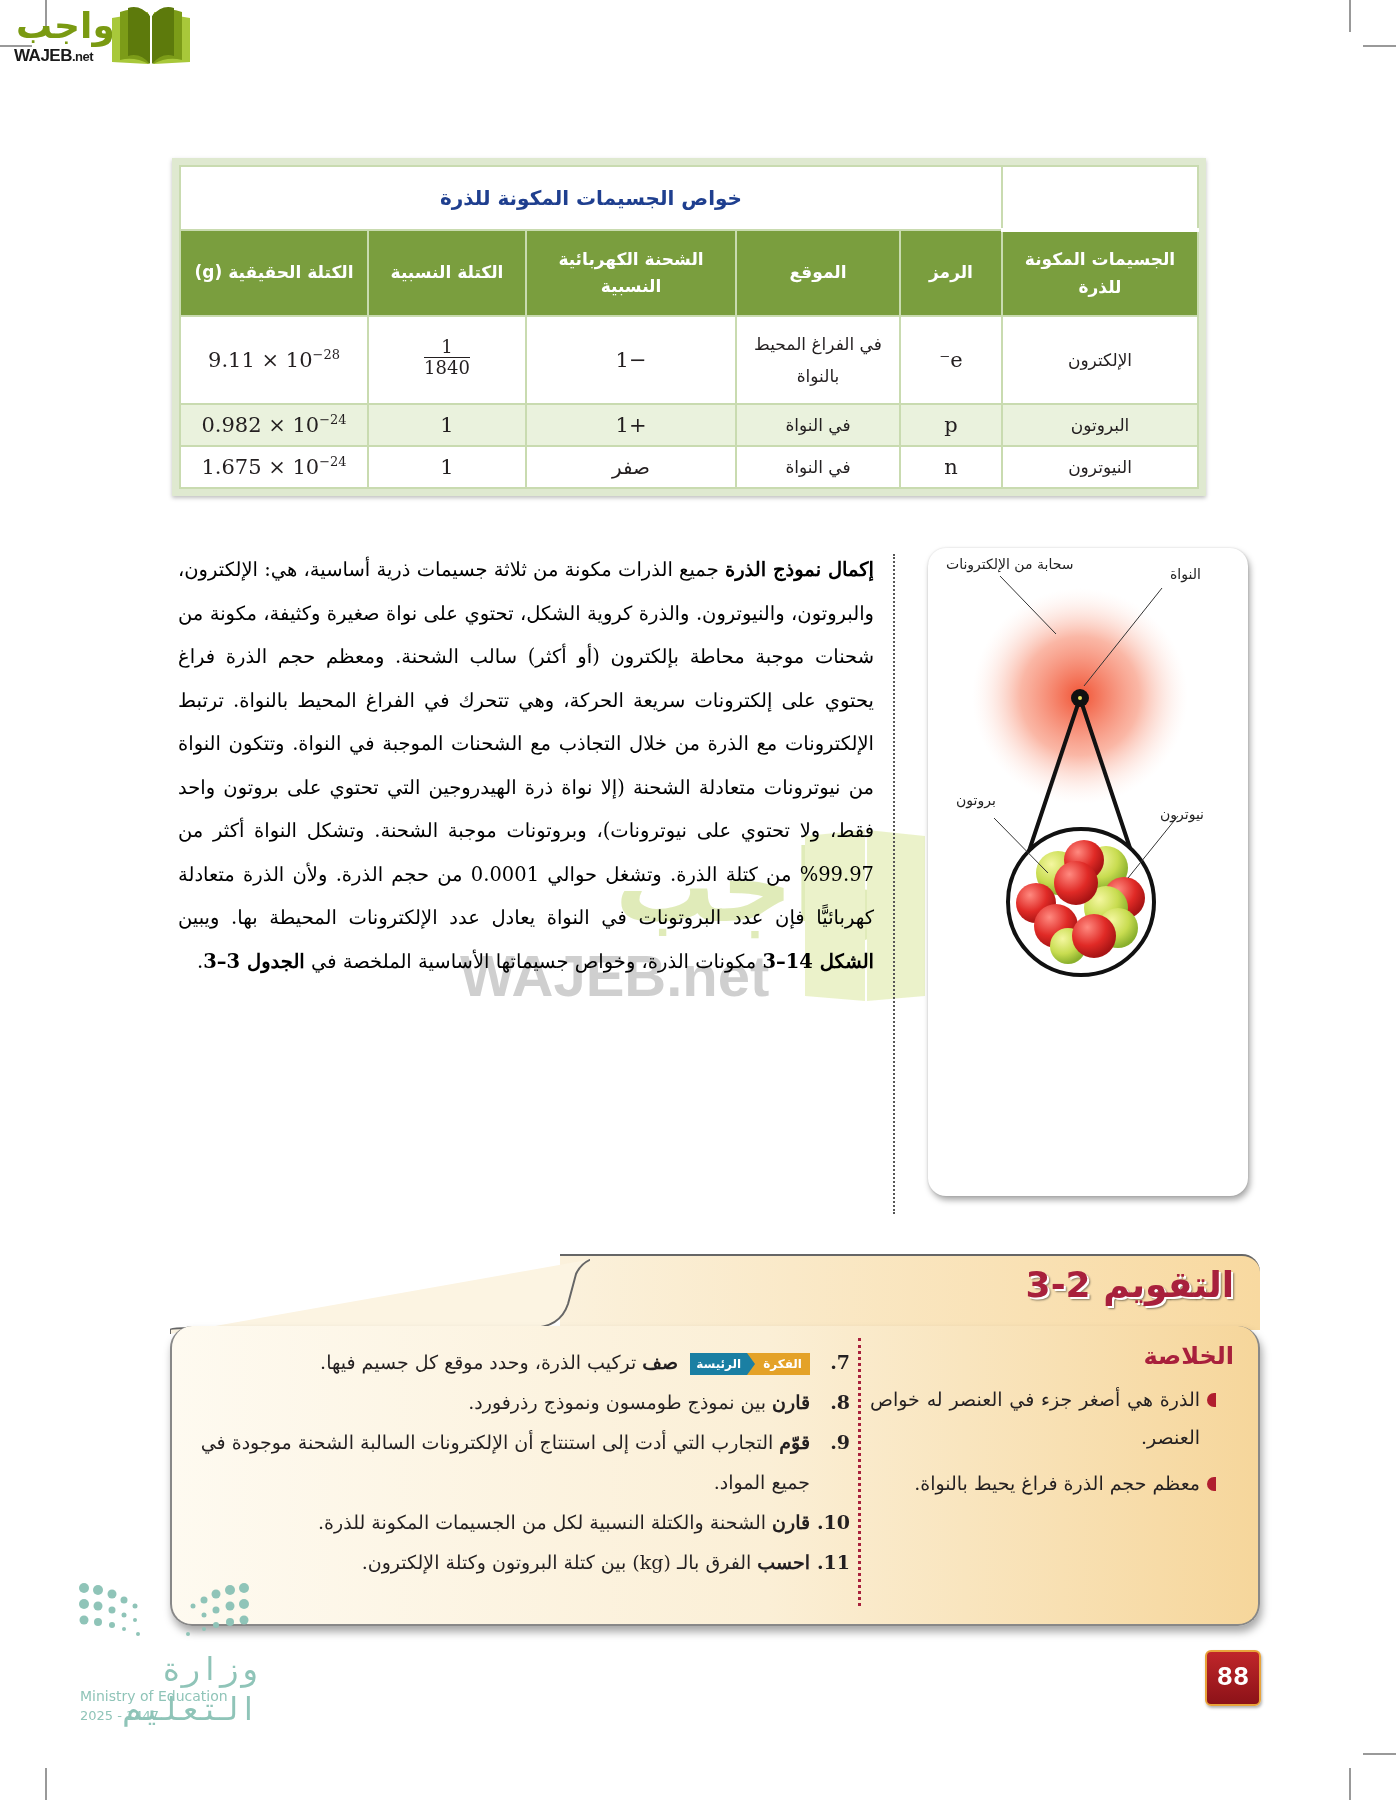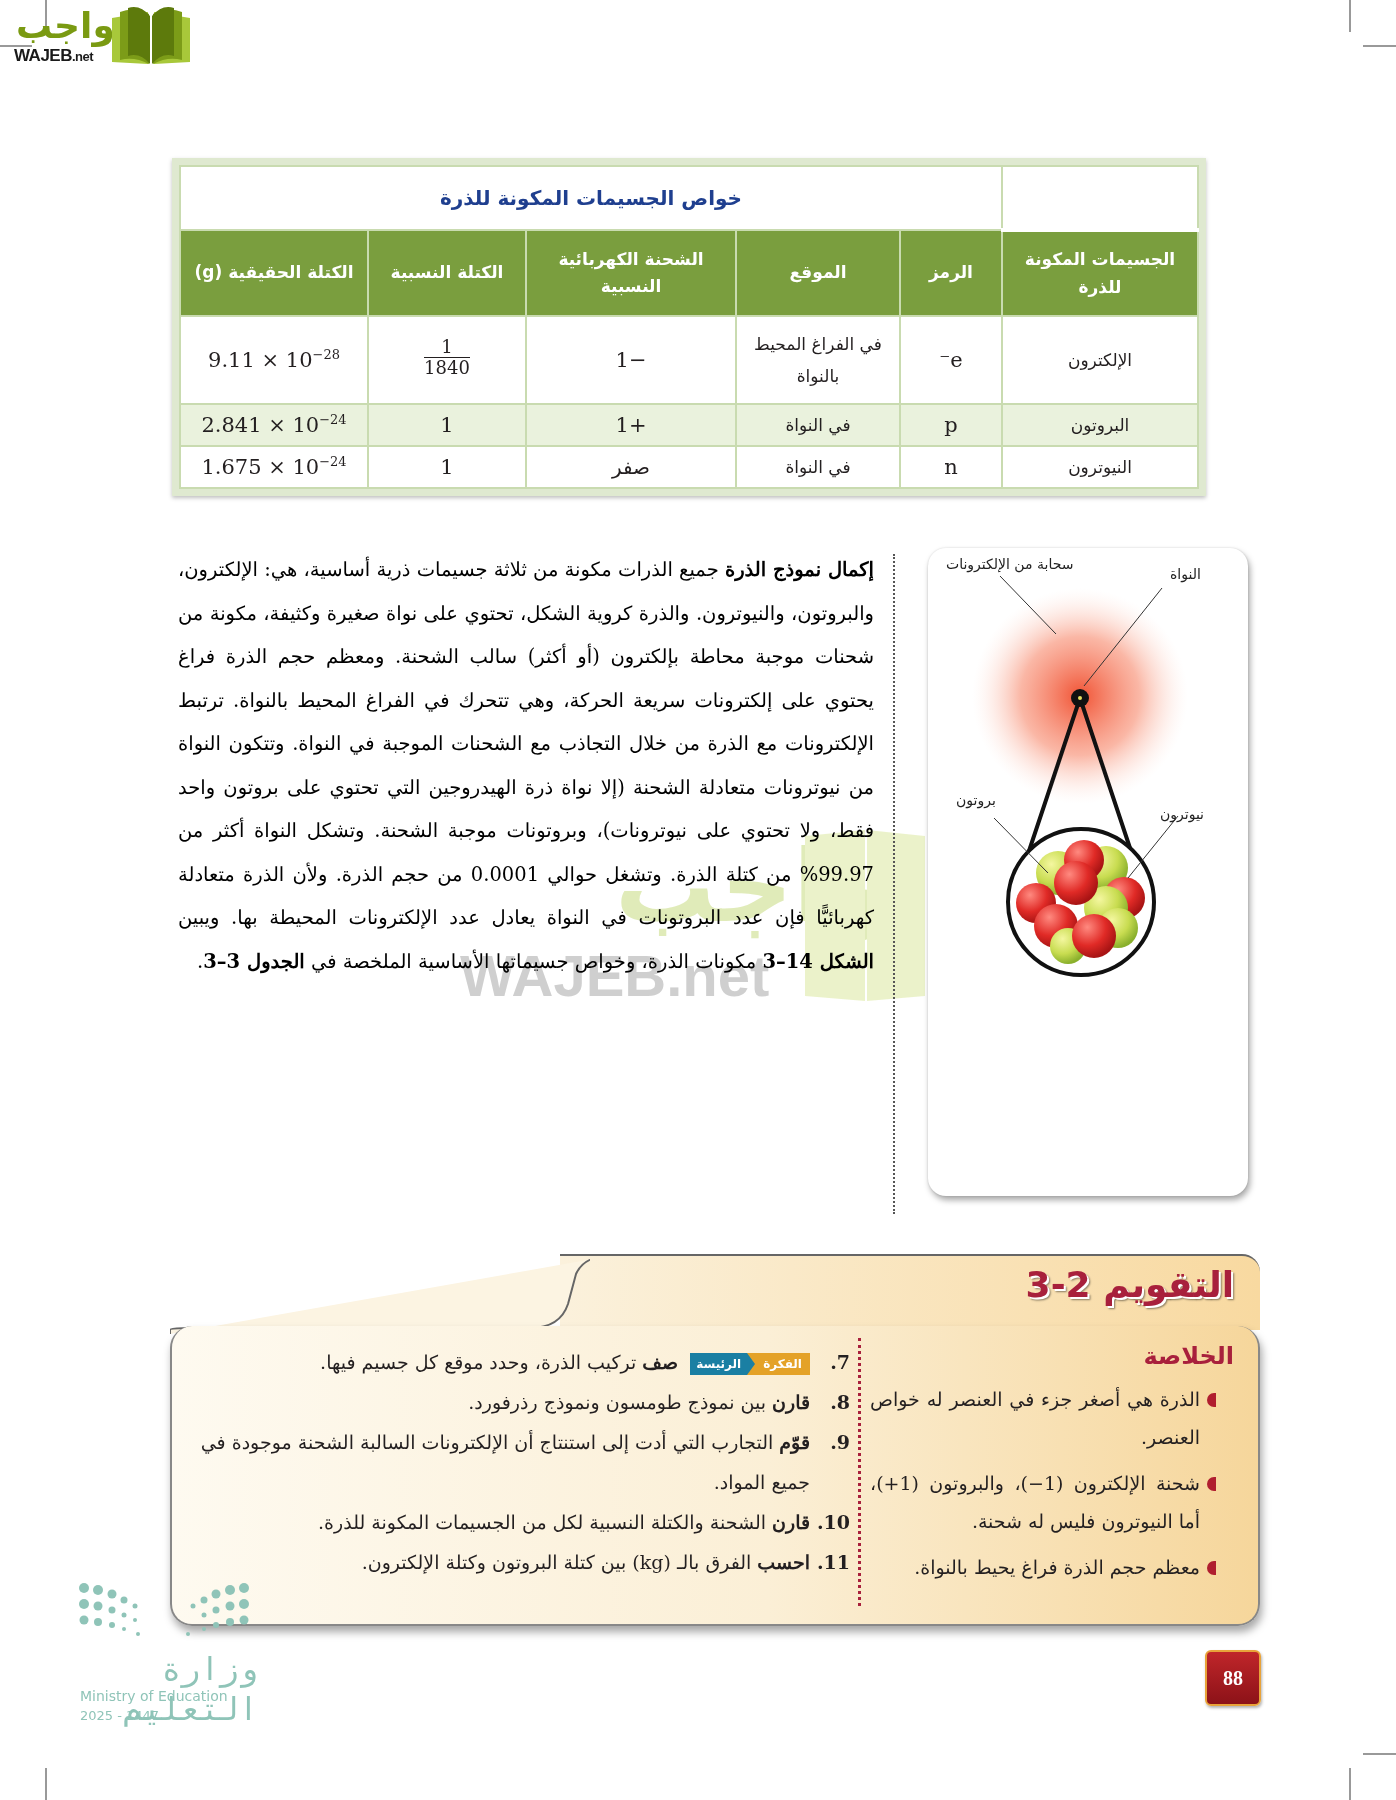--- a/index.html
+++ b/index.html
@@ -67,21 +67,21 @@
   .badge .b2{background:#1a7fa3;padding:0 6px;height:22px;line-height:22px;position:relative}
   .badge .chev{width:0;height:0;border-top:11px solid transparent;border-bottom:11px solid transparent;border-left:8px solid #1a7fa3;background:#e4a228}
 
   
   .min-logo{position:absolute;left:78px;top:1578px;width:180px;height:150px}
   .min-ar{position:absolute;left:0;top:72px;font-family:Liberation Mono, monospace;font-size:32px;color:#8fc4b8;direction:rtl}
   .min-en{position:absolute;left:2px;top:110px;font-family:"DejaVu Sans",sans-serif;font-size:14px;color:#8fc4b8}
   .min-yr{position:absolute;left:2px;top:130px;font-family:"DejaVu Sans",sans-serif;font-size:13px;color:#8fc4b8}
 
   
-  .page-num{position:absolute;left:1205px;top:1650px;width:56px;height:56px;background:linear-gradient(180deg,#c0262a,#8c1218);border-radius:6px;border:2px solid #e8a33a;color:#fff;font-family:Liberation Serif, serif;font-weight:bold;font-size:20px;text-align:center;line-height:52px;box-shadow:1px 2px 3px rgba(0,0,0,.3)}
+  .page-num{position:absolute;left:1205px;top:1650px;width:56px;height:56px;background:linear-gradient(180deg,#c0262a,#8c1218);border-radius:6px;border:2px solid #e8a33a;color:#fff;font-family:Liberation Mono, monospace;font-weight:bold;font-size:27px;text-align:center;line-height:52px;box-shadow:1px 2px 3px rgba(0,0,0,.3)}
 </style>
 </head>
 <body>
 
 <div class="crop" style="left:45px;top:0;width:2px;height:32px"></div>
 <div class="crop" style="left:0;top:45px;width:32px;height:2px"></div>
 <div class="crop" style="left:1349px;top:0;width:2px;height:32px"></div>
 <div class="crop" style="left:1363px;top:45px;width:33px;height:2px"></div>
 <div class="crop" style="left:45px;top:1768px;width:2px;height:32px"></div>
 <div class="crop" style="left:1349px;top:1768px;width:2px;height:32px"></div>
@@ -124,21 +124,21 @@
         <span class="frac"><span class="num">1</span><span>1840</span></span>
       </td>
       <td class="c" style="direction:ltr"><span>9.11 × 10</span><sup>−28</sup></td>
     </tr>
     <tr class="r-alt">
       <td class="ar-cell">البروتون</td>
       <td class="c">p</td>
       <td class="ar-cell">في النواة</td>
       <td class="c">+1</td>
       <td class="c">1</td>
-      <td class="c" style="direction:ltr"><span>2.841 × 10</span><sup>−24</sup></td>
+      <td class="c" style="direction:ltr"><span>0.982 × 10</span><sup>−24</sup></td>
     </tr>
     <tr>
       <td class="ar-cell">النيوترون</td>
       <td class="c">n</td>
       <td class="ar-cell">في النواة</td>
       <td class="ar-cell" style="font-size:20px">صفر</td>
       <td class="c">1</td>
       <td class="c" style="direction:ltr"><span>1.675 × 10</span><sup>−24</sup></td>
     </tr>
   </tbody>
@@ -209,21 +209,20 @@
 
 <div class="assess-tab"></div>
 <svg class="assess-curve" width="420" height="80">
   <path d="M0 80 L0 76 Q0 74 20 74 L360 74 Q390 74 398 50 L406 20 Q414 2 440 2" fill="#fcf4e2" stroke="#666" stroke-width="2"></path>
 </svg>
 <div class="assess-box"></div>
 <div class="assess-title">التقويم 2-3</div>
 <div class="summary-title">الخلاصة</div>
 <ul class="summary-list">
   <li>الذرة هي أصغر جزء في العنصر له خواص العنصر.</li>
-  <li>شحنة الإلكترون (1−)، والبروتون (1+)، أما النيوترون فليس له شحنة.</li>
   <li>معظم حجم الذرة فراغ يحيط بالنواة.</li>
 </ul>
 <div class="dots-sep"></div>
 <ol class="q-list">
   <li>
     <span class="q-num">7.</span>
     <span class="badge">
         <span class="b1">الفكرة</span>
         <span class="chev"></span>
         <span class="b2">الرئيسة</span>

